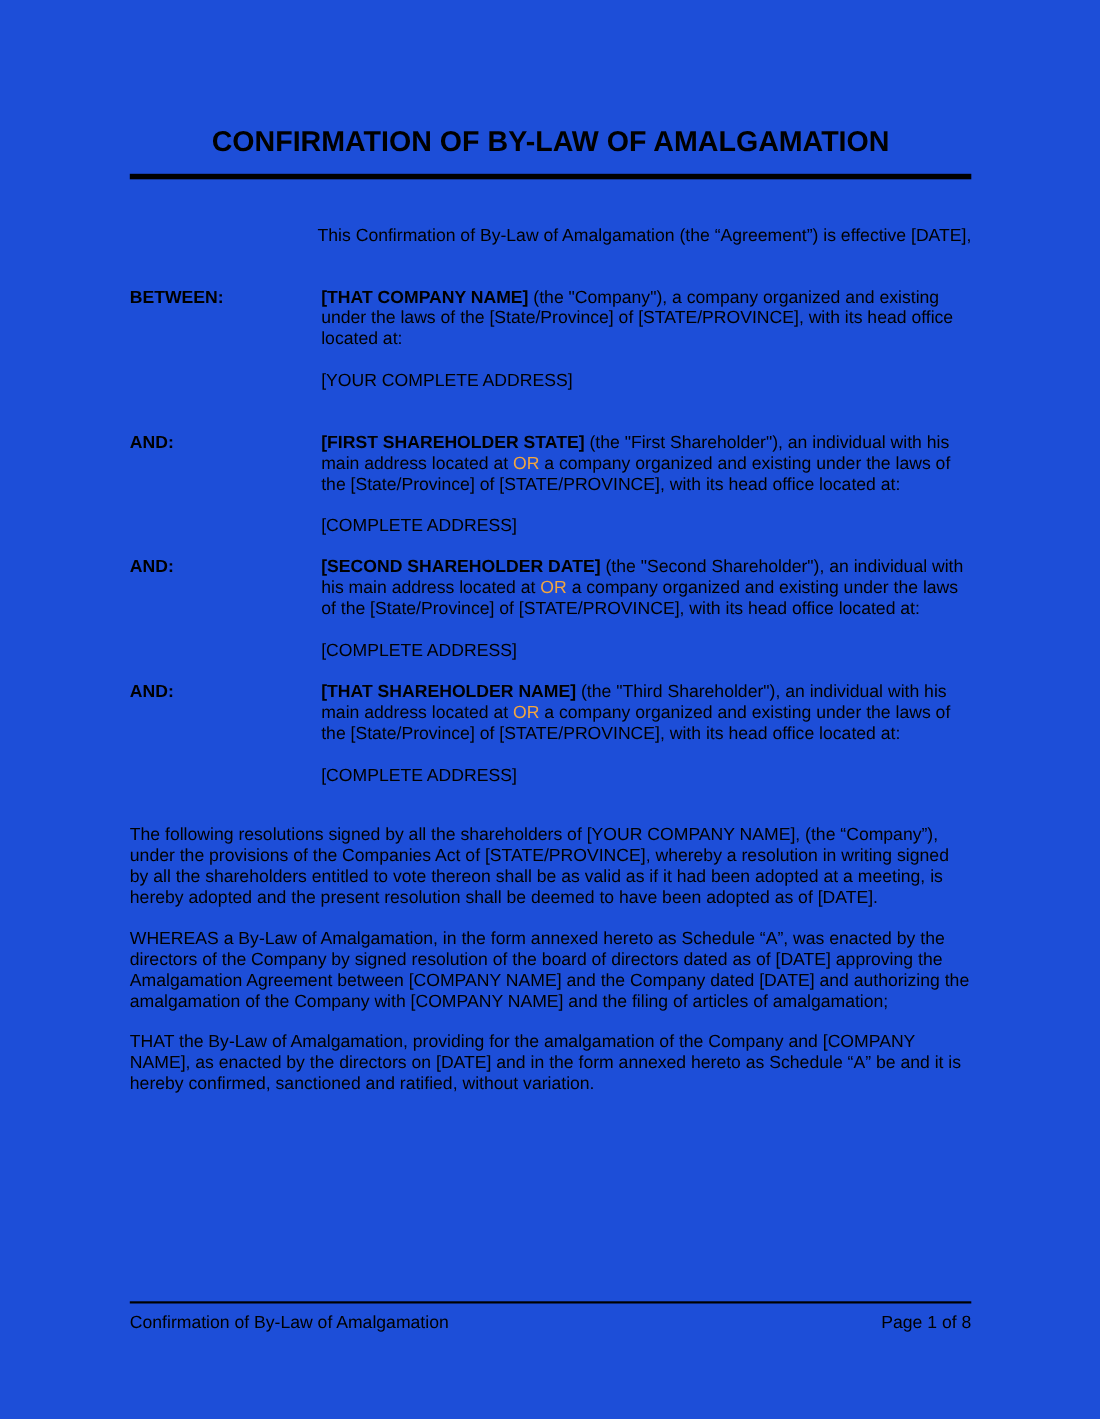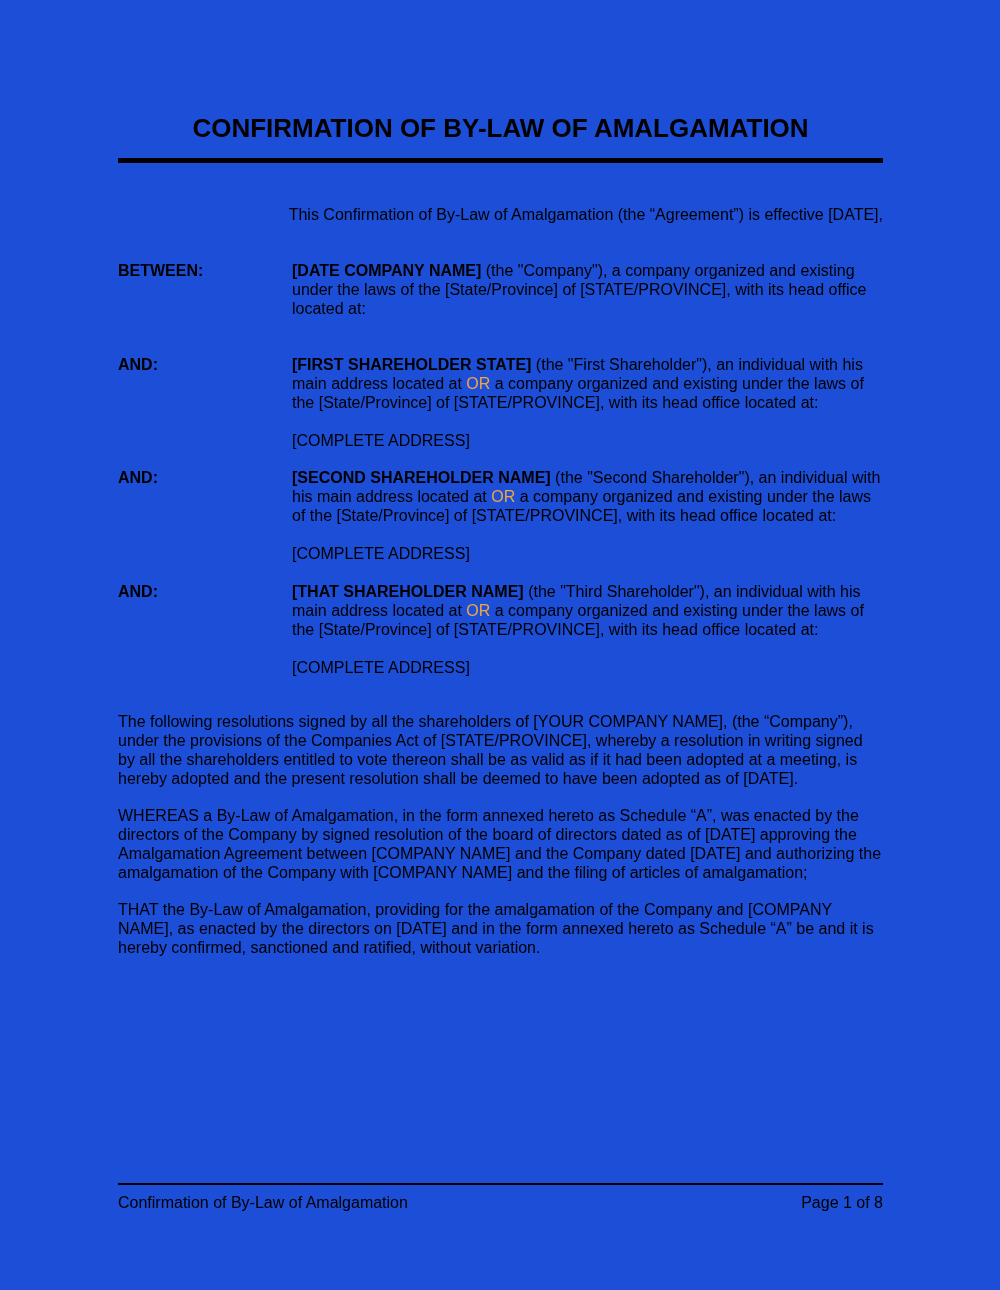--- a/index.html
+++ b/index.html
@@ -91,36 +91,37 @@
   <div class="content">
 
     <h1 class="doc-title">CONFIRMATION OF BY-LAW OF AMALGAMATION</h1>
     <div class="title-rule"></div>
 
     <p class="intro">This Confirmation of By-Law of Amalgamation (the “Agreement”) is effective [DATE],</p>
 
     <div class="party party-1">
       <div class="party-label">BETWEEN:</div>
       <div class="party-body">
-        <p class="party-text"><span class="party-name">[DATE COMPANY NAME]</span><span> (the "Company"), a company organized and existing under the laws of the [State/Province] of [STATE/PROVINCE], with its head office located at:</span><span class="or-connector" style="color: rgb(242, 166, 64);"></span><span></span></p>
+        <p class="party-text"><span class="party-name">[THAT COMPANY NAME]</span><span> (the "Company"), a company organized and existing under the laws of the [State/Province] of [STATE/PROVINCE], with its head office located at:</span><span class="or-connector" style="color: rgb(242, 166, 64);"></span><span></span></p>
+        <p class="party-address">[YOUR COMPLETE ADDRESS]</p>
       </div>
     </div>
 
     <div class="party party-2">
       <div class="party-label">AND:</div>
       <div class="party-body">
         <p class="party-text"><span class="party-name">[FIRST SHAREHOLDER STATE]</span><span> (the "First Shareholder"), an individual with his main address located at </span><span class="or-connector" style="color: rgb(242, 166, 64);">OR</span><span> a company organized and existing under the laws of the [State/Province] of [STATE/PROVINCE], with its head office located at:</span></p>
         <p class="party-address">[COMPLETE ADDRESS]</p>
       </div>
     </div>
 
     <div class="party party-3">
       <div class="party-label">AND:</div>
       <div class="party-body">
-        <p class="party-text"><span class="party-name">[SECOND SHAREHOLDER NAME]</span><span> (the "Second Shareholder"), an individual with his main address located at </span><span class="or-connector" style="color: rgb(242, 166, 64);">OR</span><span> a company organized and existing under the laws of the [State/Province] of [STATE/PROVINCE], with its head office located at:</span></p>
+        <p class="party-text"><span class="party-name">[SECOND SHAREHOLDER DATE]</span><span> (the "Second Shareholder"), an individual with his main address located at </span><span class="or-connector" style="color: rgb(242, 166, 64);">OR</span><span> a company organized and existing under the laws of the [State/Province] of [STATE/PROVINCE], with its head office located at:</span></p>
         <p class="party-address">[COMPLETE ADDRESS]</p>
       </div>
     </div>
 
     <div class="party party-4">
       <div class="party-label">AND:</div>
       <div class="party-body">
         <p class="party-text"><span class="party-name">[THAT SHAREHOLDER NAME]</span><span> (the "Third Shareholder"), an individual with his main address located at </span><span class="or-connector" style="color: rgb(242, 166, 64);">OR</span><span> a company organized and existing under the laws of the [State/Province] of [STATE/PROVINCE], with its head office located at:</span></p>
         <p class="party-address">[COMPLETE ADDRESS]</p>
       </div>

